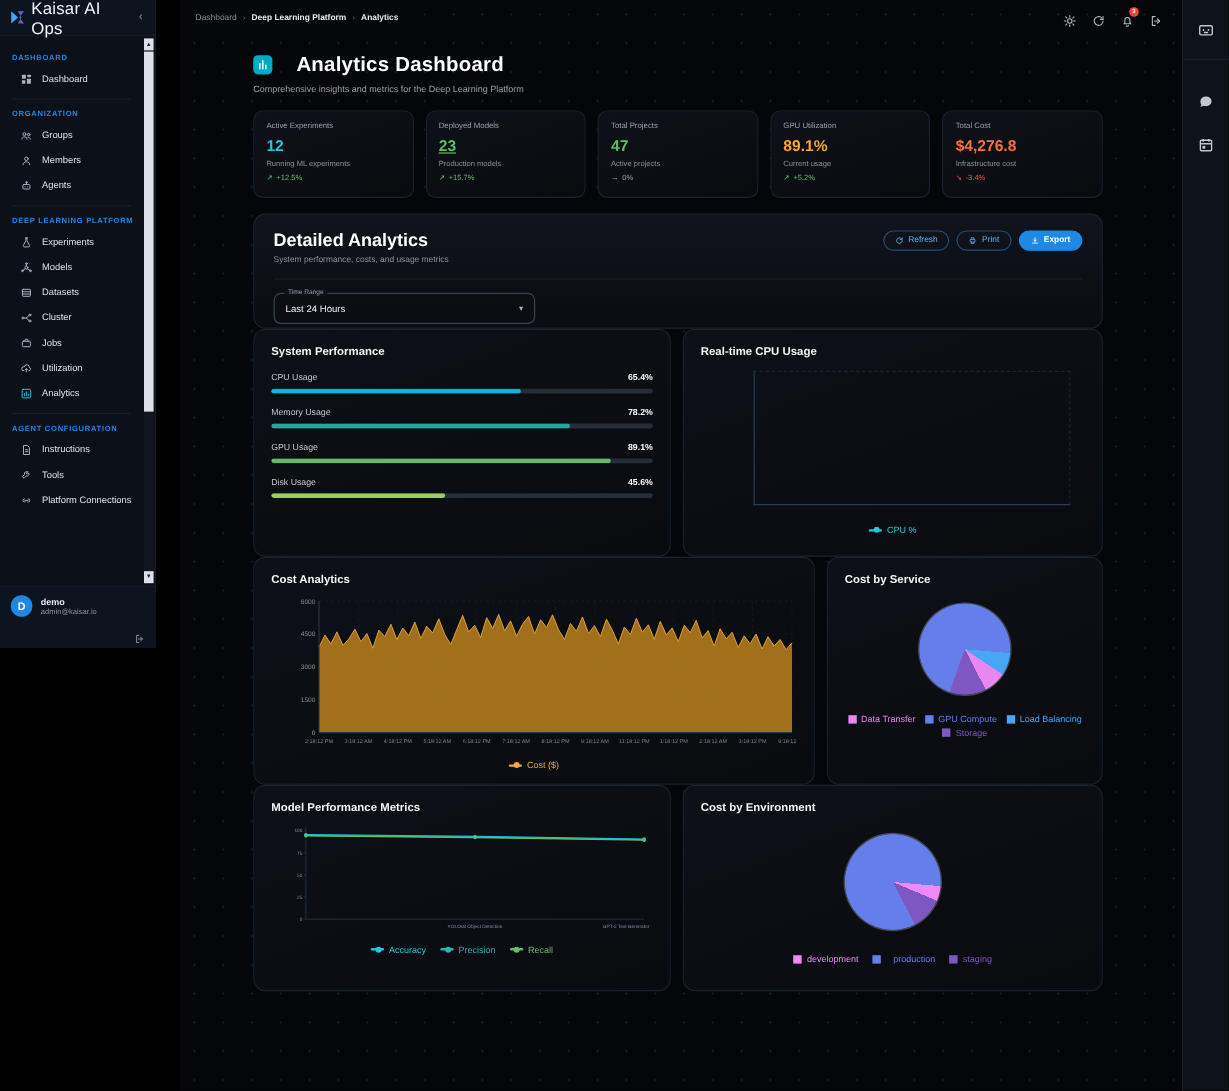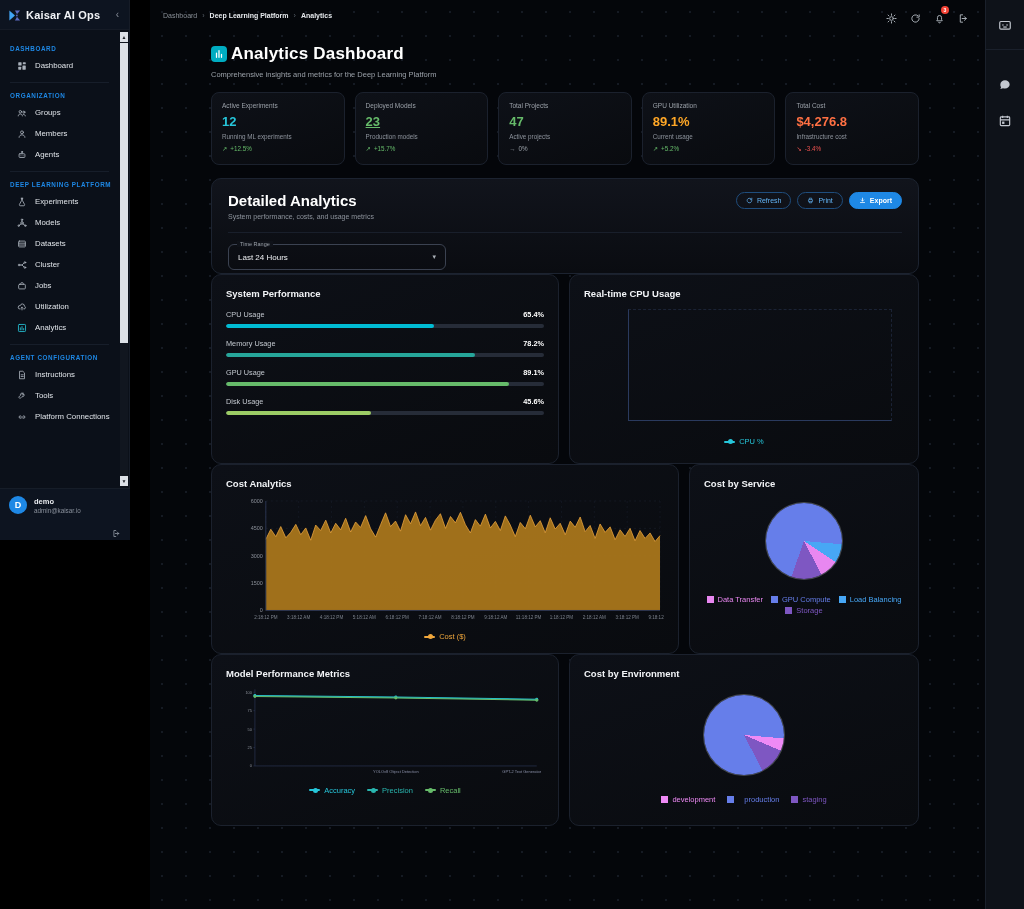--- a/index.html
+++ b/index.html
@@ -7,21 +7,21 @@
     font-family:"Liberation Sans","DejaVu Sans",sans-serif; }
   .app { position:relative; width:1024px; height:909px; }
 
   
   .sidebar { position:absolute; left:0; top:0; width:130px; height:540px;
     background:#0b1019; border-right:1px solid #161c27; }
   .side-header { height:30px; display:flex; align-items:center; gap:5px;
     padding:0 8px; background:#0d1420; border-bottom:1px solid #151b26; }
   .logo-mark { width:13px; height:13px; flex:0 0 auto; }
   .logo-mark svg { width:13px; height:13px; }
-  .logo-text { color:#f2f4f7; font-size:11px; font-weight:bold; letter-spacing:.2px; flex:1; }
+  .logo-text { color:#f2f4f7; font-size:14px; font-weight:normal; letter-spacing:.2px; flex:1; }
   .collapse { color:#8a919c; font-size:10px; cursor:pointer; padding:0 2px; }
   .side-nav { position:absolute; top:30px; left:0; right:10px; bottom:52px; overflow:hidden; padding-top:6px; }
   .nav-sec { color:#1e88e5; font-size:6.3px; font-weight:bold; letter-spacing:.6px;
     margin:9px 0 5px 10px; }
   .nav-item { display:flex; align-items:center; gap:8px; height:17px; margin:4px 6px;
     padding-left:11px; border-radius:4px; cursor:pointer; color:#dfe3e8; }
   .nav-item .nicon { width:10px; height:10px; color:#aab1bb; display:inline-flex; }
   .nav-item .nicon svg { width:10px; height:10px; }
   .nav-item .nicon.teal { color:#26c6da; }
   .nav-item .nlabel { font-size:7.8px; }
@@ -65,21 +65,21 @@
   .crumb.first { color:#8a9098; font-weight:normal; }
   .crumb-sep { color:#5c636d; font-size:7px; }
   .top-icons { display:flex; align-items:center; gap:13px; }
   .tbicon { width:11px; height:11px; color:#b4bac2; cursor:pointer; position:relative; }
   .tbicon svg { width:11px; height:11px; }
   .badge { position:absolute; top:-4px; right:-4px; min-width:8px; height:8px; border-radius:4px;
     background:#f44336; color:#fff; font-size:5px; font-weight:bold; display:flex;
     align-items:center; justify-content:center; padding:0 1px; }
 
   .content { position:absolute; left:61px; top:30px; width:708px; }
-  .page-head { display:flex; align-items:center; gap:4px; margin-top:14px; }
+  .page-head { display:flex; align-items:center; gap:20px; margin-top:14px; }
   .ph-icon { width:16px; height:16px; border-radius:4px; background:#00acc1;
     display:flex; align-items:center; justify-content:center; }
   .ph-icon svg { width:10px; height:10px; }
   .page-title { color:#fff; font-size:17px; font-weight:bold; letter-spacing:.2px; }
   .page-sub { color:#9aa0a8; font-size:7.5px; margin-top:6px; }
 
   
   .stats-row { display:flex; gap:10px; margin-top:13px; }
   .stat-card { flex:1; height:73px; background:linear-gradient(160deg,#0e1118,#090b0f);
     border:1px solid #1b212d; border-radius:8px; padding:9px 10px; }

